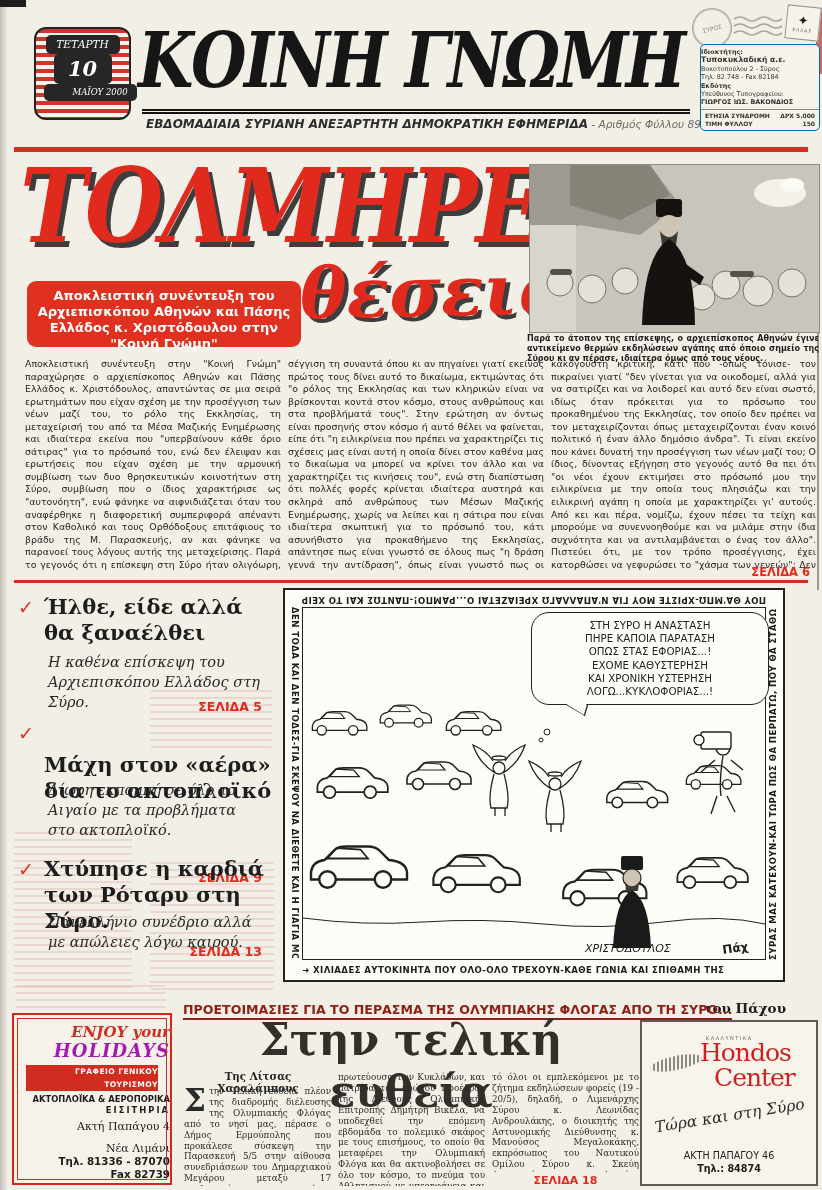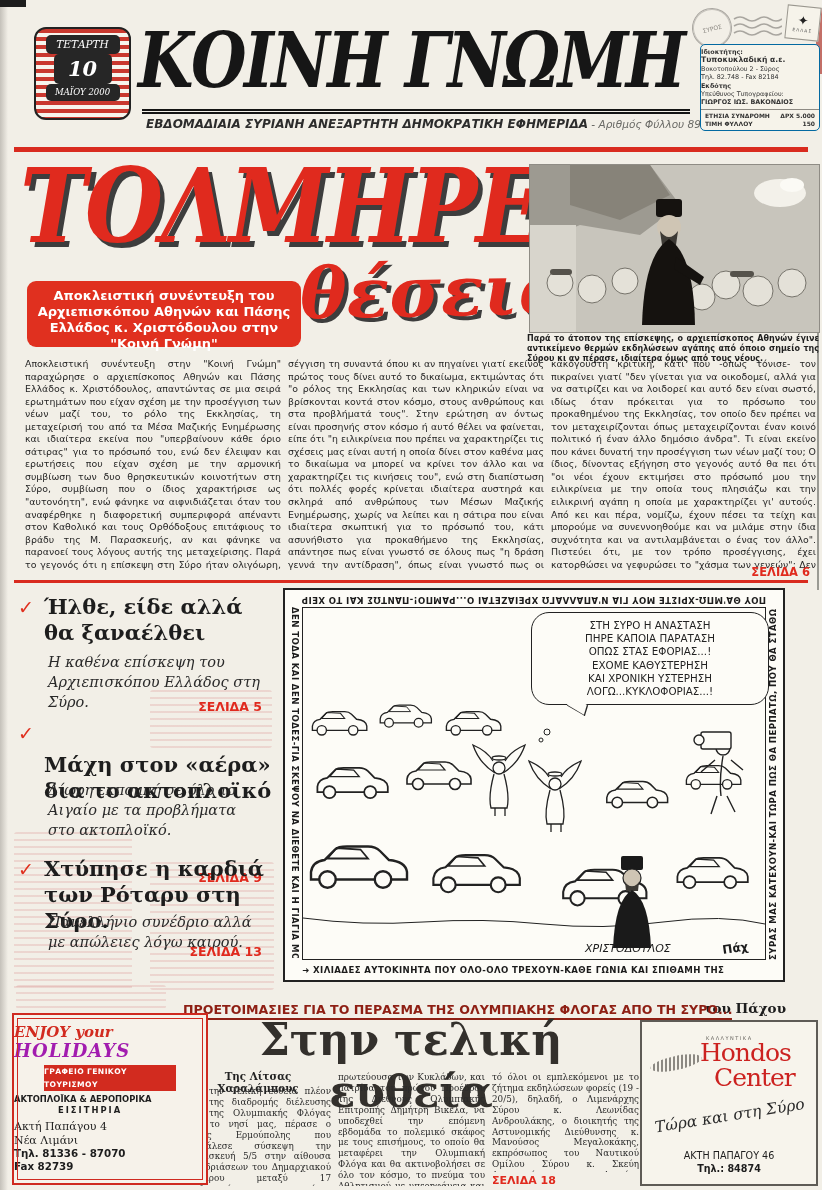--- a/index.html
+++ b/index.html
@@ -11,21 +11,21 @@
   .corner-tl{left:0;top:0;width:26px;height:7px;background:#1d1d1d;}
   .sliver-tr{left:816px;top:8px;width:6px;height:66px;background:#b3443c;opacity:.75;}
   .fold-r{left:817px;top:300px;width:2px;height:290px;background:#9a9a93;}
   
   .datebox{left:34px;top:27px;width:97px;height:93px;border:2px solid #222;border-radius:12px;
            background:repeating-linear-gradient(180deg,#c9382e 0 4px,#f7f4ec 4px 8px);box-sizing:border-box;padding:6px 8px;}
   .datebox .panel{background:#262626;color:#fff;border-radius:5px;text-align:center;
                   font-family:"DejaVu Serif","Liberation Serif",serif;font-style:italic;margin:0 auto;}
   .p-week{width:74px;height:19px;line-height:19px;font-size:10.5px;}
   .p-day{width:58px;height:30px;line-height:30px;font-size:21px;font-weight:bold;margin-top:5px;}
-  .p-month{width:74px;height:17px;line-height:17px;font-size:8.5px;margin-top:5px;}
+  .p-month{width:74px;height:17px;line-height:17px;font-size:8.5px;margin-top:5px;padding-left:19px;}
   .masthead{left:138px;top:16px;width:620px;font-family:"DejaVu Serif","Liberation Serif",serif;
             font-weight:bold;font-style:italic;font-size:76px;line-height:90px;color:#161616;
             white-space:nowrap;transform:scaleX(.84);transform-origin:0 50%;letter-spacing:-3px;}
   .mast-rule{left:142px;top:109px;width:548px;height:5px;
              background:linear-gradient(#141414 0 2px,rgba(0,0,0,0) 2px 3px,#141414 3px 5px);}
   .subtitle{left:146px;top:117px;width:600px;font-size:12px;font-weight:bold;font-style:italic;color:#2c2c2c;white-space:nowrap;}
   .subtitle .issue{font-weight:normal;font-size:10.5px;color:#6a6a66;}
   .postmark{left:692px;top:8px;width:38px;height:38px;border:1.5px solid #a9a6a0;border-radius:50%;
             box-shadow:inset 0 0 0 3px rgba(0,0,0,0),inset 0 0 0 1px #c5c2bb;
             font-size:6px;color:#8d8a84;display:flex;align-items:center;justify-content:center;transform:rotate(-14deg);}
@@ -84,24 +84,24 @@
   .kicker{left:183px;top:1002px;font-size:12.6px;font-weight:bold;color:#8e1f14;
           border-bottom:2.5px solid #8e1f14;padding-bottom:1px;white-space:nowrap;}
   .b-head{left:196px;top:1014px;width:430px;text-align:center;font-family:"DejaVu Serif","Liberation Serif",serif;
           font-weight:bold;font-size:44px;line-height:52px;color:#33302c;transform:scaleX(.97);}
   .byline{left:186px;top:1070px;width:144px;text-align:center;font-family:"DejaVu Serif","Liberation Serif",serif;
           font-weight:bold;font-size:10.3px;color:#222;}
   .bcol{width:147px;font-family:"DejaVu Serif","Liberation Serif",serif;font-size:8.8px;line-height:10.9px;
         text-align:justify;color:#2a2a2a;overflow:hidden;}
   .dropcap{float:left;font-size:31px;line-height:27px;font-weight:bold;padding:1px 3px 0 0;
            font-family:"DejaVu Serif","Liberation Serif",serif;}
-  .ref18{left:492px;top:1174px;width:147px;font-size:11px;}
-  
-  .ad-left{left:12px;top:1013px;width:196px;height:172px;border:2px solid #cf2a20;outline:1px solid #cf2a20;
-           outline-offset:-6px;background:#f6f2ea;box-sizing:border-box;text-align:left;padding-top:9px;}
+  .ref18{left:492px;top:1174px;width:147px;text-align:center;font-size:11px;}
+  
+  .ad-left{left:12px;top:1013px;width:160px;height:172px;border:2px solid #cf2a20;outline:1px solid #cf2a20;
+           outline-offset:-6px;background:#f6f2ea;box-sizing:border-box;text-align:right;padding-top:9px;}
   .al-1{color:#d22b1f;font-family:"DejaVu Serif","Liberation Serif",serif;font-weight:bold;font-style:italic;
         font-size:15px;line-height:17px;}
   .al-2{color:#a21caf;font-family:"DejaVu Serif","Liberation Serif",serif;font-weight:bold;font-style:italic;
         font-size:18px;line-height:20px;letter-spacing:1px;}
   .al-bar{margin:4px auto 3px auto;width:132px;background:#d22b1f;color:#fff;font-size:7.6px;font-weight:bold;
           line-height:13px;letter-spacing:.4px;}
   .al-3{font-size:8.4px;font-weight:bold;line-height:10.5px;color:#1d1d1d;}
   .al-4{font-family:"DejaVu Serif","Liberation Serif",serif;font-size:11px;line-height:13.5px;margin-top:5px;color:#1d1d1d;}
   .al-5{font-size:10.3px;font-weight:bold;line-height:13px;color:#1d1d1d;}
   .ad-right{left:640px;top:1020px;width:178px;height:166px;border:2px solid #5e5b56;background:#f7f4ec;box-sizing:border-box;}
@@ -317,21 +317,21 @@
   <div class="abs bcol" style="left:492px;top:1072px;height:100px;">τό όλοι οι εμπλεκόμενοι με το ζήτημα εκδηλώσεων φορείς (19 - 20/5), δηλαδή, ο Λιμενάρχης Σύρου κ. Λεωνίδας Ανδρουλάκης, ο διοικητής της Αστυνομικής Διεύθυνσης κ. Μανούσος Μεγαλοκάκης, εκπρόσωπος του Ναυτικού Ομίλου Σύρου κ. Σκεύη Λοχαταμίτου, του Λυκείου Ελληνίδων Σύρου κ. Χριστίνα Λινοψυγάκη, του Μουσικού Ομίλου Σύρου κ. Παντ. Λιβάνιος, του Σώματος Ελλήνων Προσκόπων κ.</div>
   <div class="abs pageref ref18">ΣΕΛΙΔΑ 18</div>
 
   <div class="abs ad-left">
     <div class="al-1">ENJOY your</div>
     <div class="al-2">HOLIDAYS</div>
     <div class="al-bar">ΓΡΑΦΕΙΟ ΓΕΝΙΚΟΥ ΤΟΥΡΙΣΜΟΥ</div>
     <div class="al-3">ΑΚΤΟΠΛΟΪΚΑ &amp; ΑΕΡΟΠΟΡΙΚΑ</div>
     <div class="al-3" style="letter-spacing:2px;margin-left:44px;">ΕΙΣΙΤΗΡΙΑ</div>
     <div class="al-4">Ακτή Παπάγου 4</div>
-    <div class="al-4" style="margin-top:0;">Νέα Λιμάνι</div>
+    <div class="al-4" style="margin-top:8px;">Νέα Λιμάνι</div>
     <div class="al-5">Τηλ. 81336 - 87070</div>
     <div class="al-5">Fax 82739</div>
   </div>
 
   <div class="abs ad-right">
     <div class="hc-brush"></div>
     <div class="hc-small">ΚΑΛΛΥΝΤΙΚΑ</div>
     <div class="hc-name">
       <div>Hondos</div>
       <div style="margin-left:14px;">Center</div>

